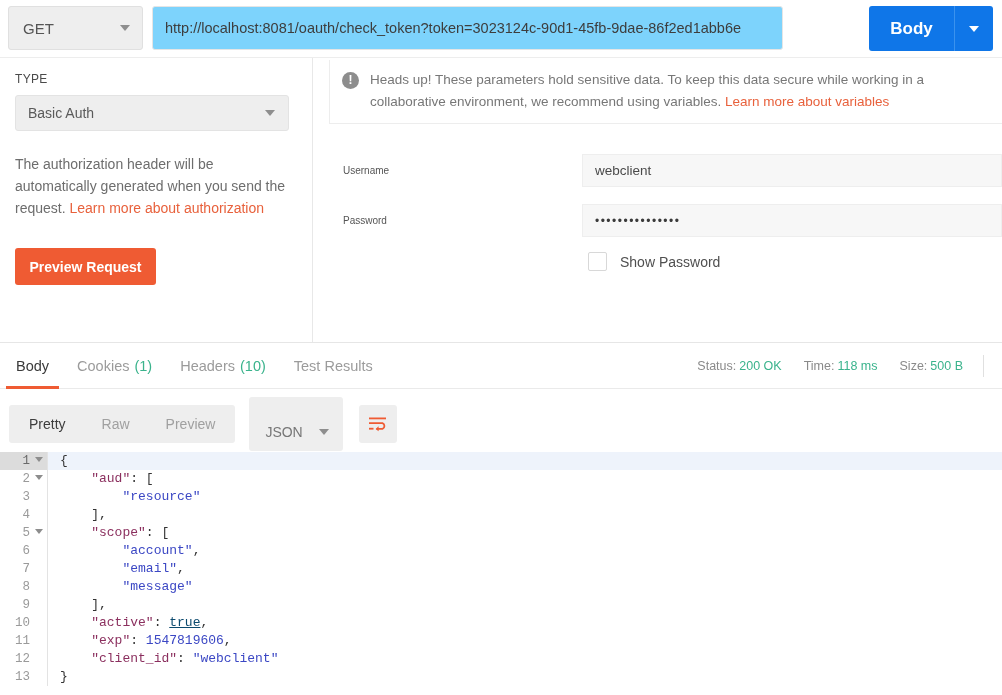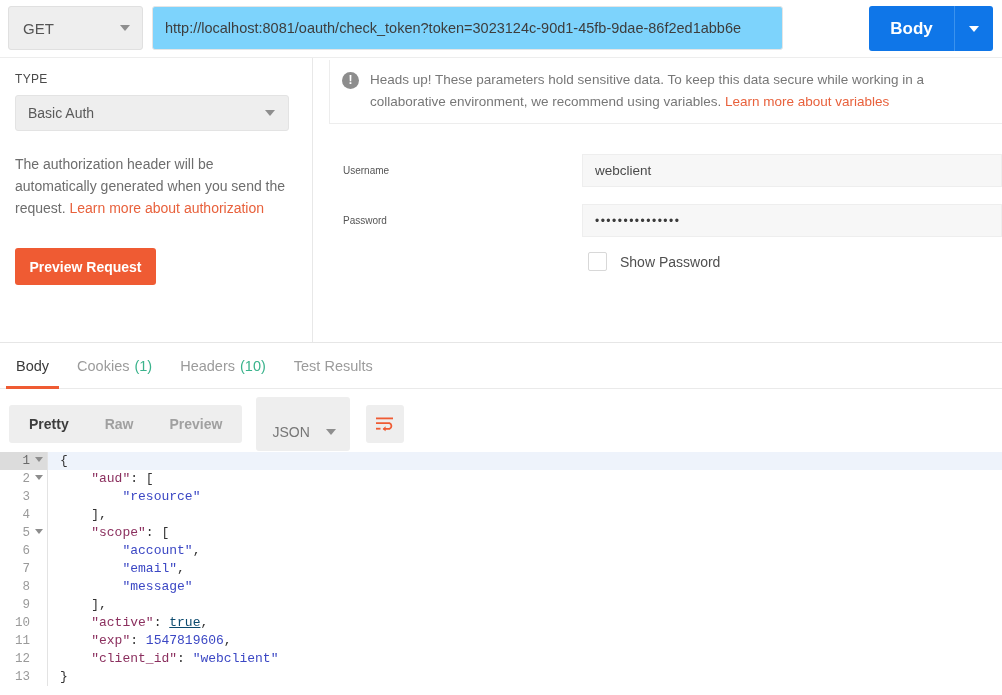--- a/index.html
+++ b/index.html
@@ -368,21 +368,20 @@
   }
   .seg {
     padding: 0 18px;
     height: 34px;
     display: flex;
     align-items: center;
     font-size: 14px;
     color: #a0a0a0;
     border-radius: 3px;
     cursor: pointer;
-    font-weight: bold;
   }
   .seg.active {
     color: #3d3d3d;
   }
   .fmt-select {
     margin-left: 14px;
     display: flex;
     align-items: center;
     background: #eeeeee;
     border-radius: 3px;
@@ -541,20 +540,32 @@
         <span class="count">(1)</span>
       </div>
       <div class="tab">
         <span>Headers</span>
         <span class="count">(10)</span>
       </div>
       <div class="tab">
         <span>Test Results</span>
       </div>
     </div>
+    <div class="resp-meta">
+      <div class="meta-item">
+        <span>Status:</span><span class="val">200 OK</span>
+      </div>
+      <div class="meta-item">
+        <span>Time:</span><span class="val">118 ms</span>
+      </div>
+      <div class="meta-item">
+        <span>Size:</span><span class="val">500 B</span>
+      </div>
+      <div class="meta-div"></div>
+    </div>
   </div>
 
   <div class="body-toolbar">
     <div class="seg-group">
       <div class="seg active">Pretty</div>
       <div class="seg">Raw</div>
       <div class="seg">Preview</div>
     </div>
     <div class="fmt-select">
       <span class="f-label">JSON</span>

